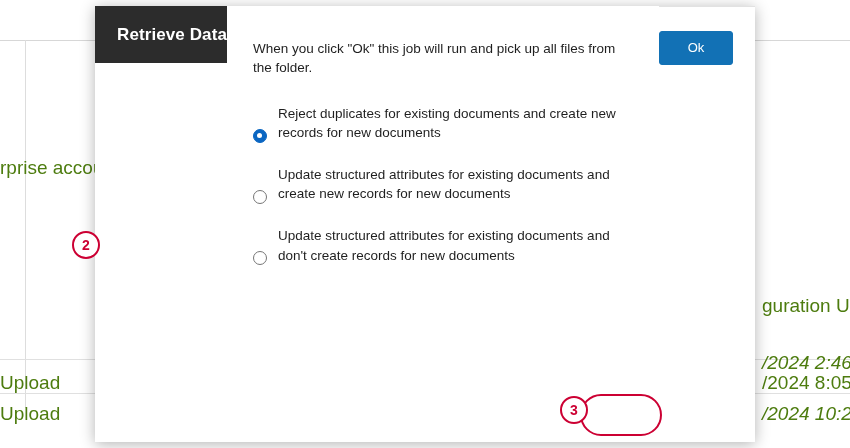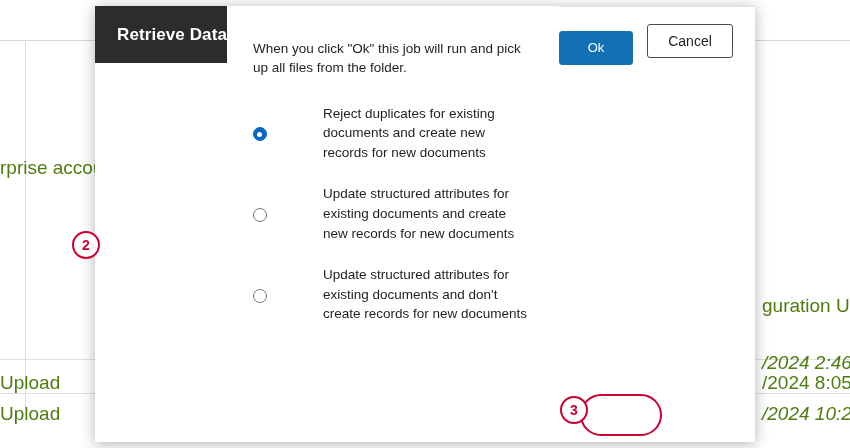--- a/index.html
+++ b/index.html
@@ -89,24 +89,23 @@
     line-height: 1.4;
   }
   #intro-text { margin: 0 0 0 0; }
   #optional-text { margin: 56px 0 0 0; }
 
   #options {
     margin-top: 26px;
   }
   .option-row {
     display: flex;
-    align-items: center;
+    align-items: flex-end;
     margin-bottom: 22px;
     cursor: pointer;
-    gap: 45px;
   }
   .radio {
     flex: 0 0 auto;
     width: 14px;
     height: 14px;
     border-radius: 50%;
     border: 1px solid #767676;
     background: #ffffff;
     margin: 2px 11px 0 0;
     box-sizing: border-box;
@@ -263,20 +262,19 @@
         <span class="radio"></span>
         <span class="option-label">Update structured attributes for existing documents and don't create records for new documents</span>
       </div>
 
 
     </div>
   </div>
 
   <div id="modal-footer">
     <button id="ok-button">Ok</button>
-    <button id="cancel-button">Cancel</button>
   </div>
 
 </div>
 
 <div id="ok-highlight"></div>
 <div class="marker" id="marker-2">2</div>
 <div class="marker" id="marker-3">3</div>
 
 </body></html>

